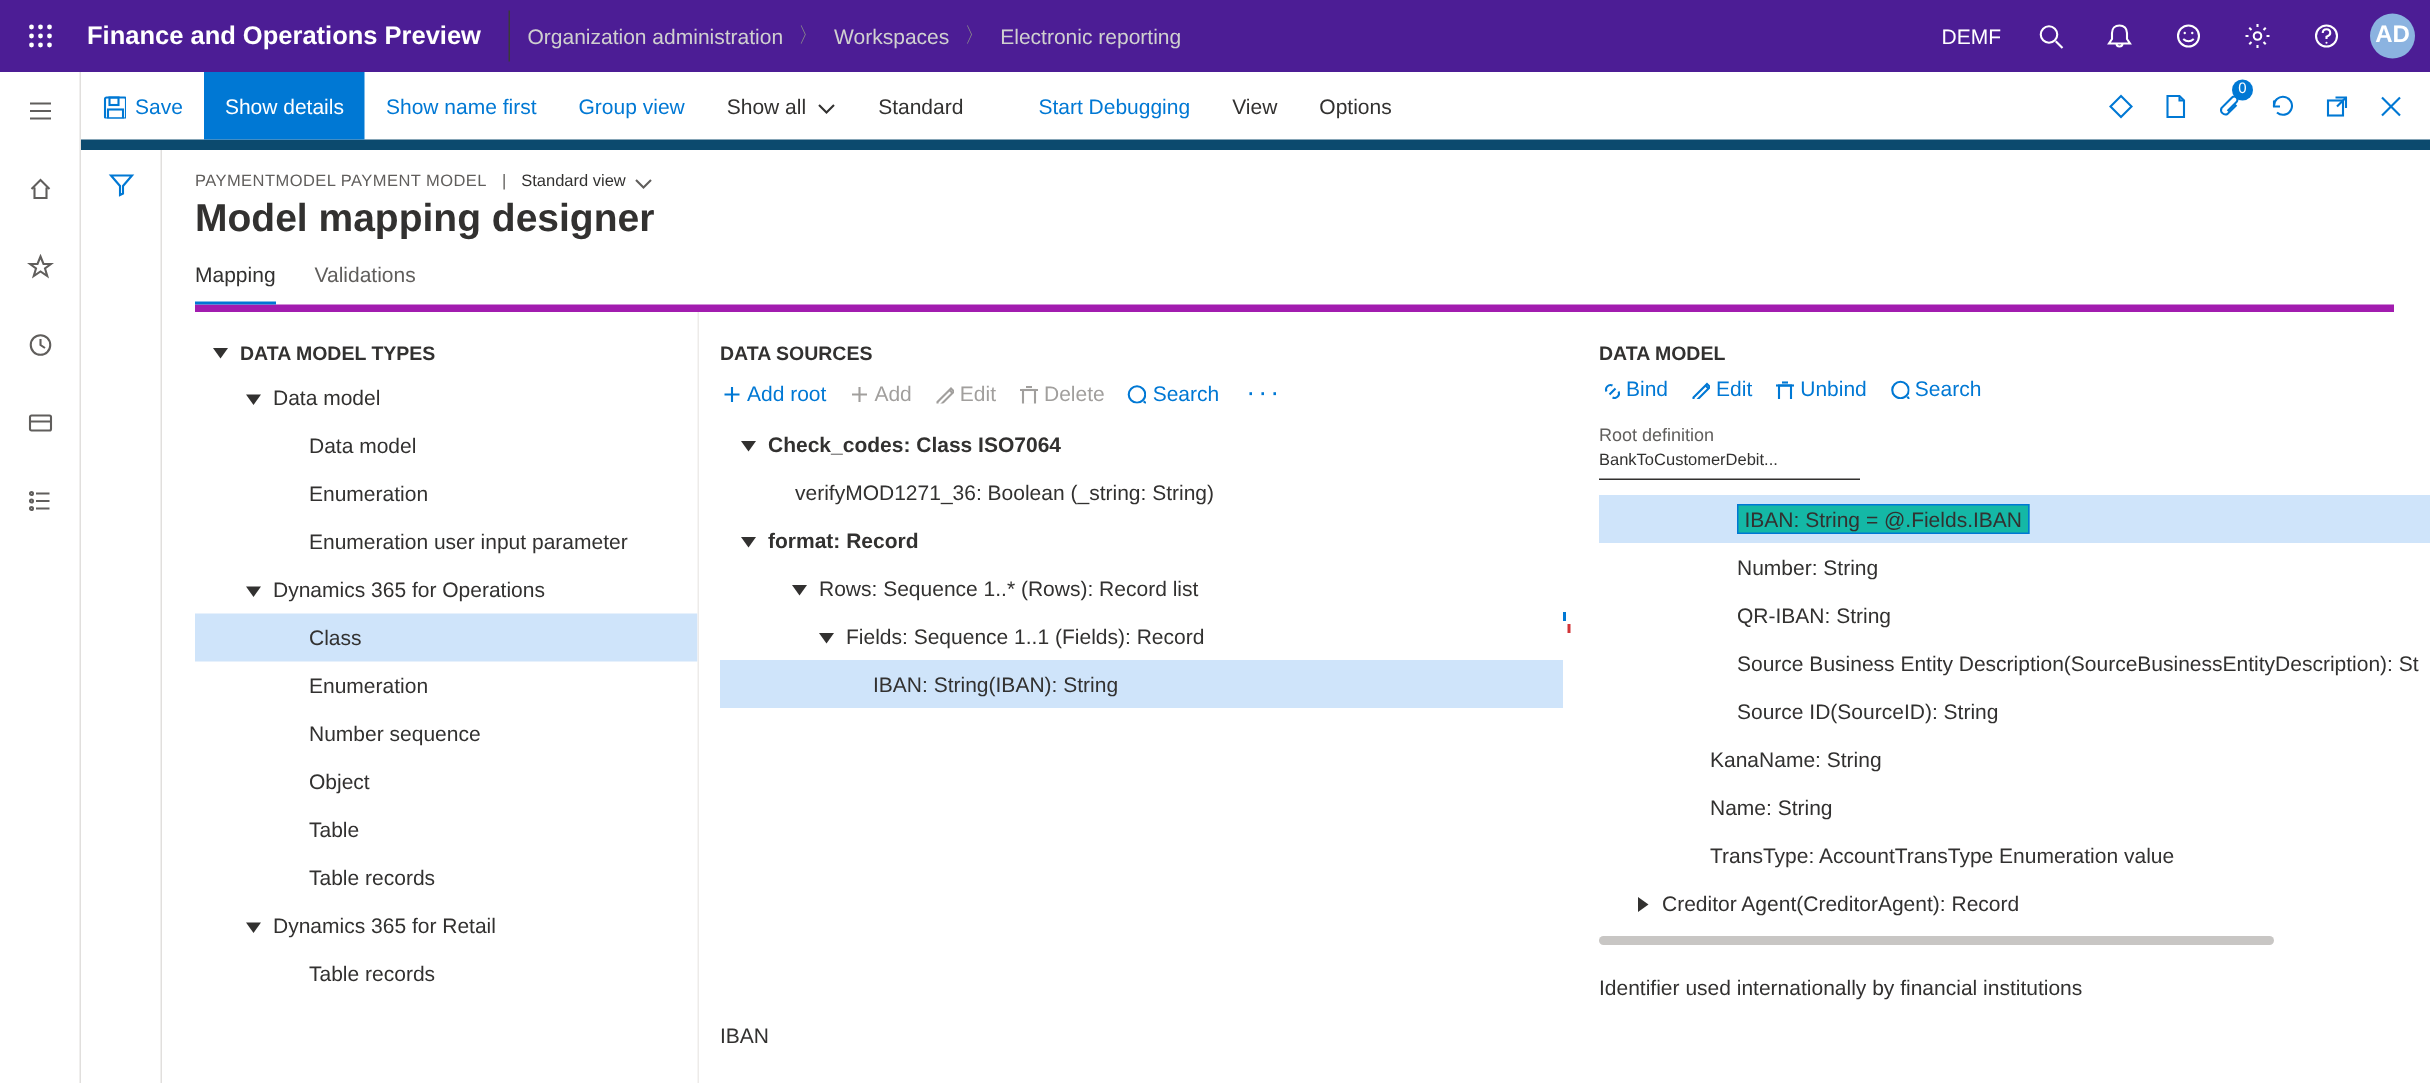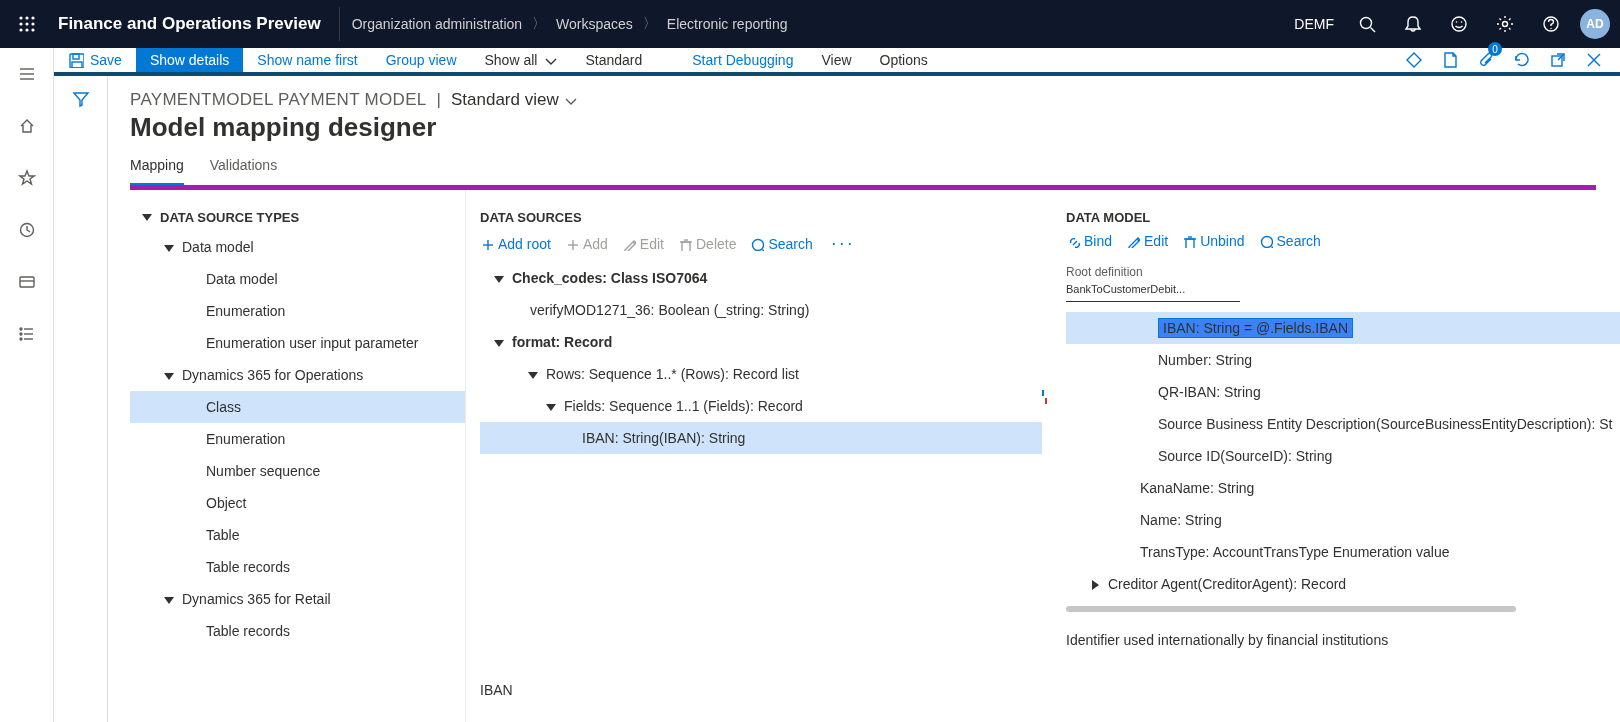--- a/index.html
+++ b/index.html
@@ -1,63 +1,63 @@
 <!DOCTYPE html>
 <html><head>
 <meta charset="utf-8">
 <style>
   * { box-sizing: border-box; }
   html, body { margin:0; padding:0; font-family: "Segoe UI", Arial, sans-serif; font-size:14px; color:#323130; background:#fff; height:100%; width:1620px; }
   body { overflow:hidden; }
 
   
-  .topbar { height:48px; background:#0f172a; color:#fff; display:flex; align-items:center; }
+  .topbar { height:48px; background:#4c1d95; color:#fff; display:flex; align-items:center; }
   .waffle { width:54px; height:48px; display:flex; align-items:center; justify-content:center; cursor:pointer; }
   .waffle svg { fill:#fff; }
   .app-title { font-size:17px; font-weight:600; padding:0 18px 0 4px; white-space:nowrap; }
   .top-divider { width:1px; height:34px; background:#3a3a3a; margin:0 12px 0 0; }
   .breadcrumb { display:flex; align-items:center; gap:10px; color:#d0d0d0; font-size:14px; }
   .breadcrumb .crumb { cursor:pointer; }
   .breadcrumb .sep { color:#8a8a8a; }
   .top-spacer { flex:1; }
   .company { font-size:14px; margin-right:10px; color:#fff; }
   .top-icon { width:46px; height:48px; display:flex; align-items:center; justify-content:center; cursor:pointer; }
   .top-icon svg { stroke:#fff; fill:none; }
-  .avatar { width:30px; height:30px; border-radius:50%; background:#8bb3e0; color:#fff; font-size:12px; font-weight:600; display:flex; align-items:center; justify-content:center; margin:0 10px 0 6px; cursor:pointer; }
+  .avatar { width:30px; height:30px; border-radius:50%; background:#8bb3e0; color:#fff; font-size:16px; font-weight:600; display:flex; align-items:center; justify-content:center; margin:0 10px 0 6px; cursor:pointer; }
 
   
   .main { display:flex; height:calc(722px - 48px); }
   .vnav { width:54px; border-right:1px solid #e1dfdd; display:flex; flex-direction:column; align-items:center; padding-top:10px; gap:20px; }
   .vnav-icon { width:32px; height:32px; display:flex; align-items:center; justify-content:center; cursor:pointer; border-radius:4px; }
   .vnav-icon svg { stroke:#605e5c; fill:none; }
 
   .workarea { flex:1; display:flex; flex-direction:column; }
 
   
-  .cmdbar { height:28px; display:flex; align-items:stretch; border-bottom:4px solid #0c4a6e; font-size:14px; }
+  .cmdbar { height:52px; display:flex; align-items:stretch; border-bottom:7px solid #0c4a6e; font-size:14px; }
   .cmd-btn { display:flex; align-items:center; gap:6px; padding:0 14px; cursor:pointer; white-space:nowrap; }
   .cmd-btn.save { color:#0078d4; }
   .cmd-btn.save svg { stroke:#0078d4; }
   .cmd-btn.primary { background:#0078d4; color:#fff; }
   .cmd-link { color:#0078d4; display:flex; align-items:center; padding:0 14px; cursor:pointer; gap:6px; }
   .cmd-plain { display:flex; align-items:center; padding:0 14px; cursor:pointer; gap:6px; color:#323130; }
   .cmdbar .spacer { flex:1; }
   .cmdbar .right-icons { display:flex; align-items:center; padding-right:8px; }
   .cmd-icon { width:36px; height:44px; display:flex; align-items:center; justify-content:center; cursor:pointer; position:relative; }
   .cmd-icon svg { stroke:#0078d4; fill:none; }
   .badge { position:absolute; top:4px; right:2px; background:#0078d4; color:#fff; font-size:10px; border-radius:8px; min-width:14px; height:14px; display:flex; align-items:center; justify-content:center; padding:0 3px; }
 
   
   .content { flex:1; display:flex; overflow:hidden; }
   .filter-col { width:54px; border-right:1px solid #e1dfdd; display:flex; justify-content:center; padding-top:14px; }
   .filter-col svg { stroke:#0078d4; }
 
   .main-pane { flex:1; display:flex; flex-direction:column; padding:14px 0 0 22px; overflow:hidden; }
 
-  .page-meta { display:flex; align-items:center; gap:10px; font-size:17px; color:#605e5c; }
+  .page-meta { display:flex; align-items:center; gap:10px; font-size:11px; color:#605e5c; }
   .page-meta .uppercase { text-transform:uppercase; letter-spacing:.3px; }
   .page-meta .view-dd { color:#323130; display:flex; align-items:center; gap:4px; cursor:pointer; }
   .page-title { font-size:26px; font-weight:600; margin:2px 0 8px 0; }
 
   .tabs { display:flex; gap:26px; border-bottom:5px solid #a21caf; margin-right:24px; }
   .tab { padding:6px 0 10px 0; cursor:pointer; color:#605e5c; }
   .tab.active { color:#323130; border-bottom:2px solid #0078d4; font-weight:400; }
 
   .panels { flex:1; display:flex; overflow:hidden; }
 
@@ -79,21 +79,21 @@
   .tb-muted { color:#a19f9d; display:flex; align-items:center; gap:4px; cursor:default; }
   .more { color:#0078d4; font-size:18px; cursor:pointer; padding:0 4px; letter-spacing:2px; }
 
   
   .tree { font-size:14px; }
   .ti { display:flex; align-items:center; height:32px; white-space:nowrap; cursor:pointer; }
   .ti .arrow { width:16px; height:16px; margin-right:6px; display:flex; align-items:center; justify-content:center; flex-shrink:0; }
   .ti .arrow svg { stroke:#323130; }
   .ti.sel { background:#cfe4fa; }
   .ti.sel-box { background:#cfe4fa; }
-  .ti .boxed { border:1px solid #0078d4; padding:1px 4px; background:#3b82f6; }
+  .ti .boxed { border:1px solid #0078d4; padding:1px 4px; background:#14b8a6; }
   .indent1 { padding-left:30px; }
   .indent2 { padding-left:54px; }
   .mi0 { padding-left:10px; }
   .mi1 { padding-left:28px; }
   .mi2 { padding-left:44px; }
   .mi3 { padding-left:62px; }
   .mi4 { padding-left:80px; }
   .bold { font-weight:600; }
 
   
@@ -442,21 +442,21 @@
         </div>
 
         <div class="panels">
 
           <div class="panel left">
             <div class="tree-scroll left-scroll">
               <div class="section-head h-root">
                 <span class="arrow"><svg width="12" height="12" fill="#323130">
                       <use href="#i-tri-down"></use>
                     </svg></span>
-                <span>DATA SOURCE TYPES</span>
+                <span>DATA MODEL TYPES</span>
               </div>
               <div class="tree" id="tree-dst">
                   <div class="ti indent1 ">
                     <span class="arrow">
                       <svg width="12" height="12" fill="#323130">
                         <use href="#i-tri-down"></use>
                       </svg>
                     </span>
                     <span>Data model</span>
                   </div>

